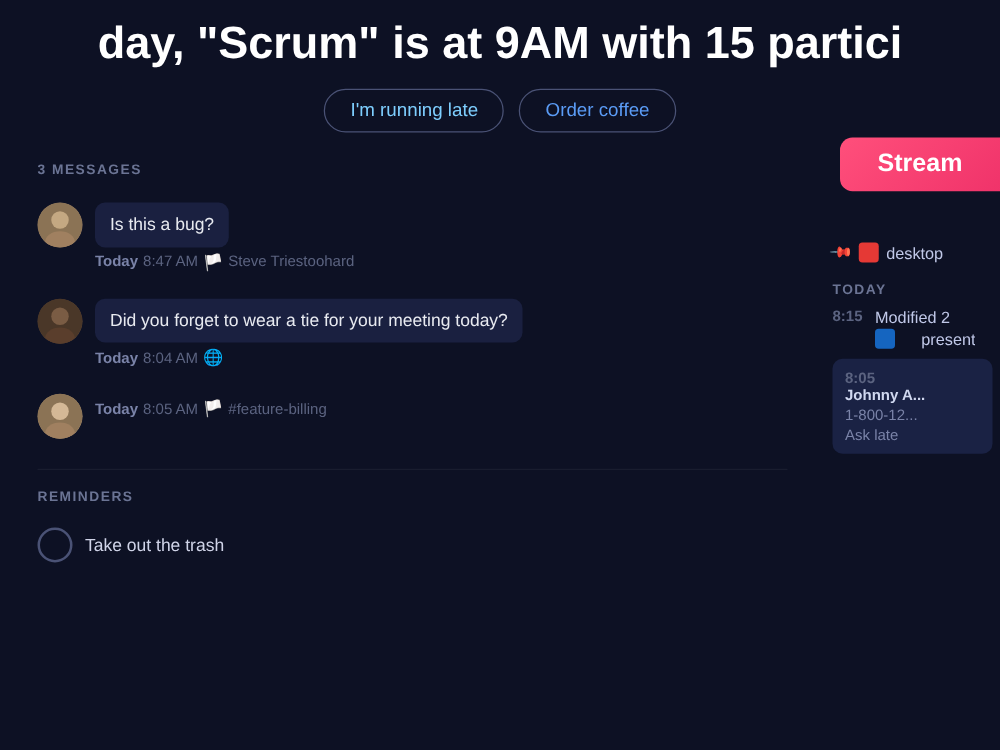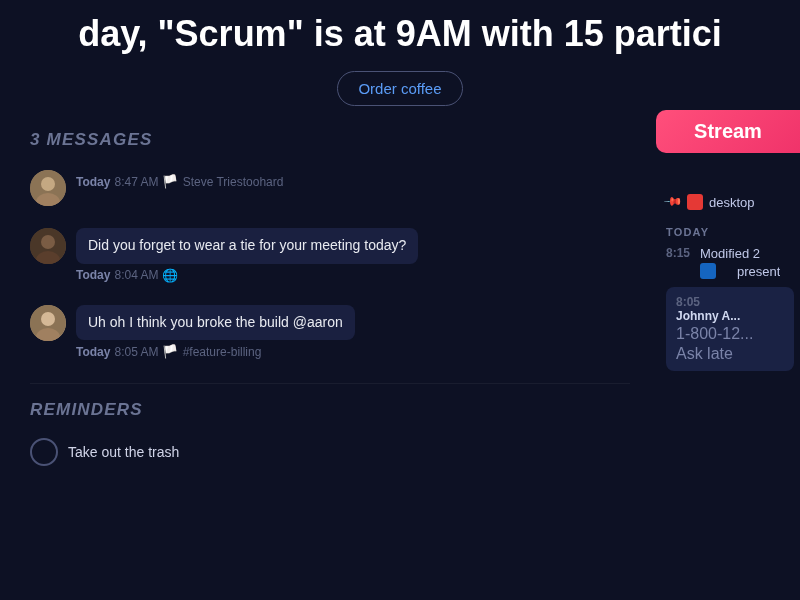--- a/index.html
+++ b/index.html
@@ -63,27 +63,26 @@
       height: calc(600px - 130px);
     }
 
     .left-panel {
       flex: 1;
       padding: 0 20px;
       overflow: hidden;
     }
 
     .section-label {
-      font-size: 17px;
+      font-size: 11px;
       font-weight: 700;
       color: #6b7494;
       letter-spacing: 1.2px;
       margin-bottom: 12px;
       padding-left: 10px;
-      font-style: italic;
     }
 
     .messages-list {
       display: flex;
       flex-direction: column;
       gap: 6px;
     }
 
     .message-item {
       display: flex;
@@ -197,21 +196,21 @@
       top: -20px;
       right: 0;
       background: linear-gradient(135deg, #ff4f7b, #f0336a);
       color: white;
       font-size: 20px;
       font-weight: 700;
       padding: 10px 20px;
       border-radius: 10px 0 0 10px;
       cursor: pointer;
       border: none;
-      width: 144px;
+      width: 128px;
       text-align: center;
     }
 
     .right-items {
       margin-top: 60px;
       display: flex;
       flex-direction: column;
       gap: 4px;
     }
 
@@ -278,38 +277,39 @@
       margin-top: 8px;
     }
 
     .notif-title {
       font-size: 12px;
       font-weight: 700;
       color: #d0d8f0;
     }
 
     .notif-body {
-      font-size: 16px;
+      font-size: 12px;
       color: #7a83a8;
       margin-top: 2px;
     }
 
     .time-stamp {
       font-size: 12px;
       color: #5b6380;
       font-weight: 600;
       margin-right: 4px;
     }
   </style>
 </head>
 <body>
 
 <div class="top-banner">
   <div class="banner-title">day, "Scrum" is at 9AM with 15 partici</div>
   <div class="action-buttons">
+    <button class="action-btn btn-late">I'm running late</button>
     <button class="action-btn btn-coffee">Order coffee</button>
   </div>
 </div>
 
 <div class="main-content">
 
   <div class="left-panel">
 
     <div class="section-label">3 MESSAGES</div>
 
@@ -319,20 +319,21 @@
         <div class="avatar avatar-1">
           <div class="avatar-inner">
             <svg width="36" height="36" viewBox="0 0 36 36" xmlns="http://www.w3.org/2000/svg">
               <circle cx="18" cy="18" r="18" fill="#8B7355"></circle>
               <circle cx="18" cy="14" r="7" fill="#c4a882"></circle>
               <ellipse cx="18" cy="32" rx="12" ry="9" fill="#a08060"></ellipse>
             </svg>
           </div>
         </div>
         <div class="message-body">
+          <div class="message-text">Is this a bug?</div>
           <div class="message-meta">
             <span class="time-bold">Today</span>
             <span>8:47 AM</span>
             <span class="emoji">🏳️</span>
             <span>Steve Triestoohard</span>
           </div>
         </div>
       </div>
 
       <div class="message-item">
@@ -359,21 +360,20 @@
         <div class="avatar avatar-3">
           <div class="avatar-inner">
             <svg width="36" height="36" viewBox="0 0 36 36" xmlns="http://www.w3.org/2000/svg">
               <circle cx="18" cy="18" r="18" fill="#8B7355"></circle>
               <circle cx="18" cy="14" r="7" fill="#d4b896"></circle>
               <ellipse cx="18" cy="32" rx="12" ry="9" fill="#a08060"></ellipse>
             </svg>
           </div>
         </div>
         <div class="message-body">
-          <div class="message-text">Uh oh I think you broke the build @aaron</div>
           <div class="message-meta">
             <span class="time-bold">Today</span>
             <span>8:05 AM</span>
             <span class="emoji">🏳️</span>
             <span class="channel-tag">#feature-billing</span>
           </div>
         </div>
       </div>
 
     </div>

